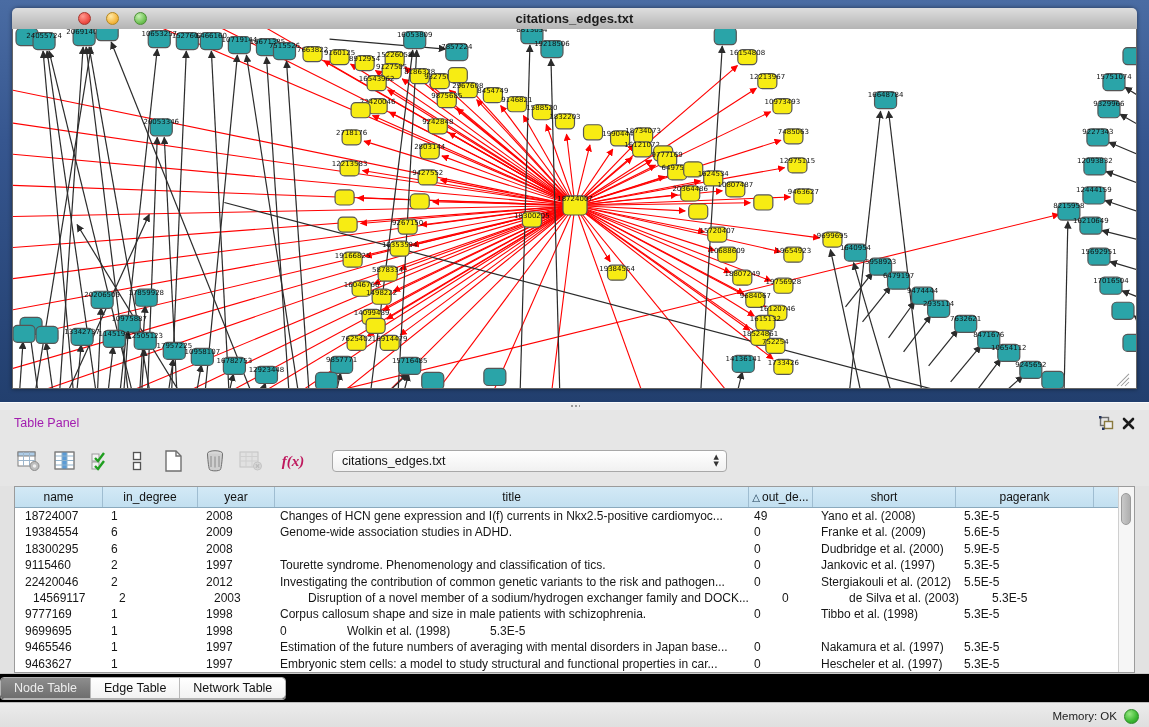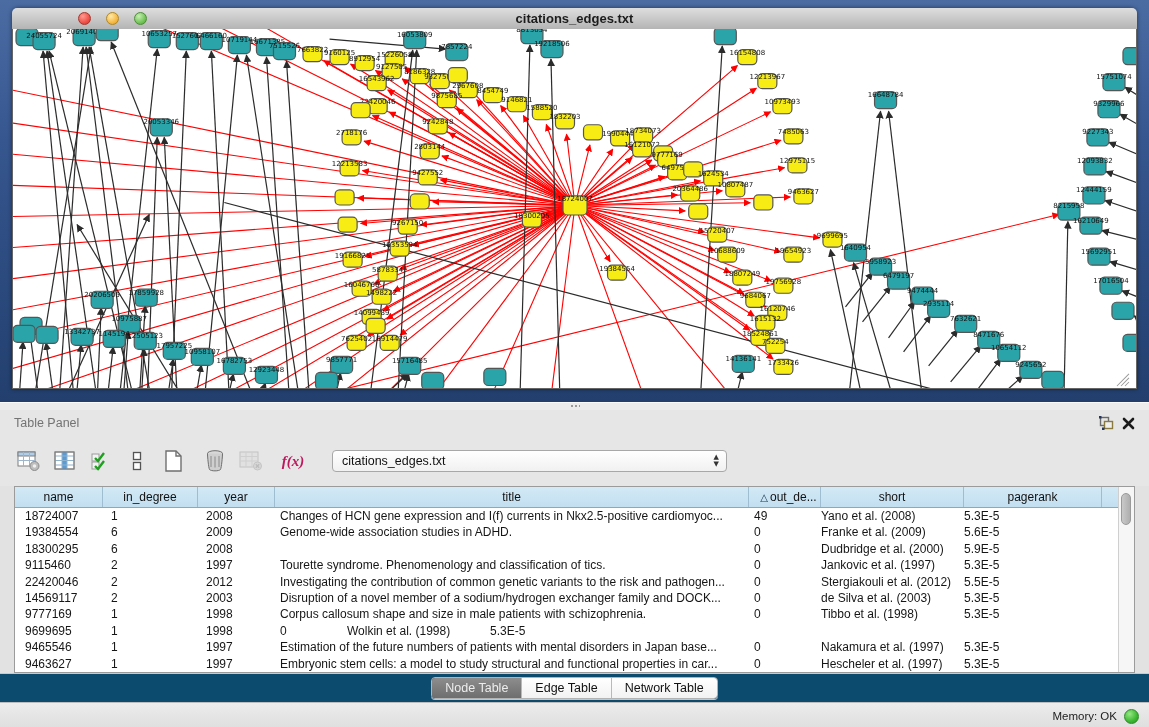--- a/index.html
+++ b/index.html
@@ -19,21 +19,21 @@
   .win-title{position:absolute;left:0;right:0;top:0;text-align:center;line-height:21px;
              font-size:13px;font-weight:bold;color:#1c1c1c;}
   .canvas{position:absolute;left:0;right:0;top:21px;bottom:0;background:#fff;border:1px solid #666;border-top:none;}
   .canvas svg{display:block;width:100%;height:100%;}
   
   .split{height:7px;background:#ececec;border-top:1px solid #fbfbfb;position:relative;}
   .split .grip{position:absolute;left:50%;top:1px;width:10px;height:5px;margin-left:-5px;
                background:radial-gradient(circle,#9a9a9a 1px,transparent 1.5px);background-size:4px 4px;}
   
   .panel-header{height:26px;background:#e6e6e6;display:flex;align-items:center;
-                padding:0 10px 0 14px;font-size:12.5px;color:#737373;}
+                padding:0 10px 0 14px;font-size:12.5px;color:#a21caf;}
   .panel-header .spacer{flex:1;}
   .ph-btn{width:22px;height:18px;display:flex;align-items:center;justify-content:center;cursor:default;}
   .toolbar{height:50px;display:flex;align-items:center;padding-left:14px;background:#e6e6e6;}
   .tb-btn{width:30px;height:28px;display:flex;align-items:center;justify-content:center;margin-right:6px;}
   .tb-btn.disabled{opacity:.45;}
   .tb-btn.gap{margin-right:12px;}
   .fx{font-family:"Liberation Serif",serif;font-style:italic;font-weight:bold;font-size:15px;color:#be185d;}
   .combo{width:395px;height:22px;margin-left:18px;border:1px solid #a8a8a8;border-radius:4px;
          background:linear-gradient(#ffffff,#f1f1f1);display:flex;align-items:center;
          font-size:12.5px;color:#111;padding-left:9px;box-sizing:border-box;position:relative;}
@@ -49,21 +49,21 @@
   .tri{font-family:"DejaVu Sans",sans-serif;font-size:10px;color:#16364f;margin-right:2px;}
   .trow{display:flex;height:16.4px;background:#fff;}
   .td{font-size:12px;color:#161616;line-height:16.4px;box-sizing:border-box;
       overflow:hidden;white-space:nowrap;padding-left:8px;}
   .td.c0{padding-left:10px;}
   .td.c3,.td.c4{padding-left:5px;}
   .vscroll{position:absolute;top:0;right:0;width:15px;bottom:0;background:#f6f6f6;border-left:1px solid #cfcfcf;}
   .vthumb{position:absolute;top:6px;left:2px;width:10px;height:32px;border-radius:6px;
           background:linear-gradient(90deg,#c9c9c9,#aeaeae);border:1px solid #9a9a9a;box-sizing:border-box;}
   
-  .tabsrow{height:28px;display:flex;align-items:center;justify-content:center;background:#0c4a6e;
+  .tabsrow{height:28px;display:flex;align-items:center;justify-content:flex-start;background:#000000;
            border-top:1px solid #cacaca;}
   .seg{display:flex;border:1px solid #b3b3b3;border-radius:4px;overflow:hidden;height:20px;
        box-shadow:0 1px 0 rgba(255,255,255,.7);}
   .seg button{border:none;margin:0;height:20px;padding:0 13px;font-size:12.5px;
               font-family:"Liberation Sans",sans-serif;background:linear-gradient(#ffffff,#f2f2f2);
               color:#111;border-right:1px solid #b9b9b9;}
   .seg button:last-child{border-right:none;}
   .seg button.active{background:linear-gradient(#8d8d8d,#6e6e6e);color:#ededed;}
   
   .statusbar{height:27px;background:linear-gradient(#ececec,#dedede);border-top:1px solid #bdbdbd;
@@ -570,21 +570,21 @@
     <span class="arrows">▲<br>▼</span>
   </div>
 </div>
 
 <div class="tbl-wrap">
   <div class="thead" id="thead">
       <div class="th" style="width: 88px;">name</div>
       <div class="th" style="width: 95px;">in_degree</div>
       <div class="th" style="width: 77px;">year</div>
       <div class="th" style="width: 474px;">title</div>
-      <div class="th" style="width: 64px; margin-left: 8px;"><span class="tri">△</span>out_de...</div>
+      <div class="th" style="width: 64px;"><span class="tri">△</span>out_de...</div>
       <div class="th" style="width: 143px;">short</div>
       <div class="th" style="width: 138px;">pagerank</div>
     </div>
   <div id="tbody">
       <div class="trow">
         <div class="td c0" style="width: 88px;">18724007</div>
         <div class="td c1" style="width: 95px;">1</div>
         <div class="td c2" style="width: 77px;">2008</div>
         <div class="td c3" style="width: 474px;">Changes of HCN gene expression and I(f) currents in Nkx2.5-positive cardiomyoc...</div>
         <div class="td c4" style="width: 64px;">49</div>
@@ -621,24 +621,24 @@
       <div class="trow">
         <div class="td c0" style="width: 88px;">22420046</div>
         <div class="td c1" style="width: 95px;">2</div>
         <div class="td c2" style="width: 77px;">2012</div>
         <div class="td c3" style="width: 474px;">Investigating the contribution of common genetic variants to the risk and pathogen...</div>
         <div class="td c4" style="width: 64px;">0</div>
         <div class="td c5" style="width: 143px;">Stergiakouli et al. (2012)</div>
         <div class="td c6" style="width: 138px;">5.5E-5</div>
       </div>
       <div class="trow">
-        <div class="td c0" style="width: 88px;">14569117</div>
+        <div class="td c0" style="width: 88px; margin-left: 8px;">14569117</div>
         <div class="td c1" style="width: 95px;">2</div>
         <div class="td c2" style="width: 77px;">2003</div>
-        <div class="td c3" style="width: 474px;">Disruption of a novel member of a sodium/hydrogen exchanger family and DOCK...</div>
+        <div class="td c3" style="width: 474px; margin-left: 20px;">Disruption of a novel member of a sodium/hydrogen exchanger family and DOCK...</div>
         <div class="td c4" style="width: 64px;">0</div>
         <div class="td c5" style="width: 143px;">de Silva et al. (2003)</div>
         <div class="td c6" style="width: 138px;">5.3E-5</div>
       </div>
       <div class="trow">
         <div class="td c0" style="width: 88px;">9777169</div>
         <div class="td c1" style="width: 95px;">1</div>
         <div class="td c2" style="width: 77px;">1998</div>
         <div class="td c3" style="width: 474px;">Corpus callosum shape and size in male patients with schizophrenia.</div>
         <div class="td c4" style="width: 64px;">0</div>
@@ -650,21 +650,21 @@
         <div class="td c1" style="width: 95px;">1</div>
         <div class="td c2" style="width: 77px;">1998</div>
         <div class="td c4" style="width: 64px;">0</div>
         <div class="td c5" style="width: 143px;">Wolkin et al. (1998)</div>
         <div class="td c6" style="width: 138px;">5.3E-5</div>
       </div>
       <div class="trow">
         <div class="td c0" style="width: 88px;">9465546</div>
         <div class="td c1" style="width: 95px;">1</div>
         <div class="td c2" style="width: 77px;">1997</div>
-        <div class="td c3" style="width: 474px;">Estimation of the future numbers of patients with mental disorders in Japan base...</div>
+        <div class="td c3" style="width: 474px;">Estimation of the future numbers of averaging with mental disorders in Japan base...</div>
         <div class="td c4" style="width: 64px;">0</div>
         <div class="td c5" style="width: 143px;">Nakamura et al. (1997)</div>
         <div class="td c6" style="width: 138px;">5.3E-5</div>
       </div>
       <div class="trow">
         <div class="td c0" style="width: 88px;">9463627</div>
         <div class="td c1" style="width: 95px;">1</div>
         <div class="td c2" style="width: 77px;">1997</div>
         <div class="td c3" style="width: 474px;">Embryonic stem cells: a model to study structural and functional properties in car...</div>
         <div class="td c4" style="width: 64px;">0</div>

